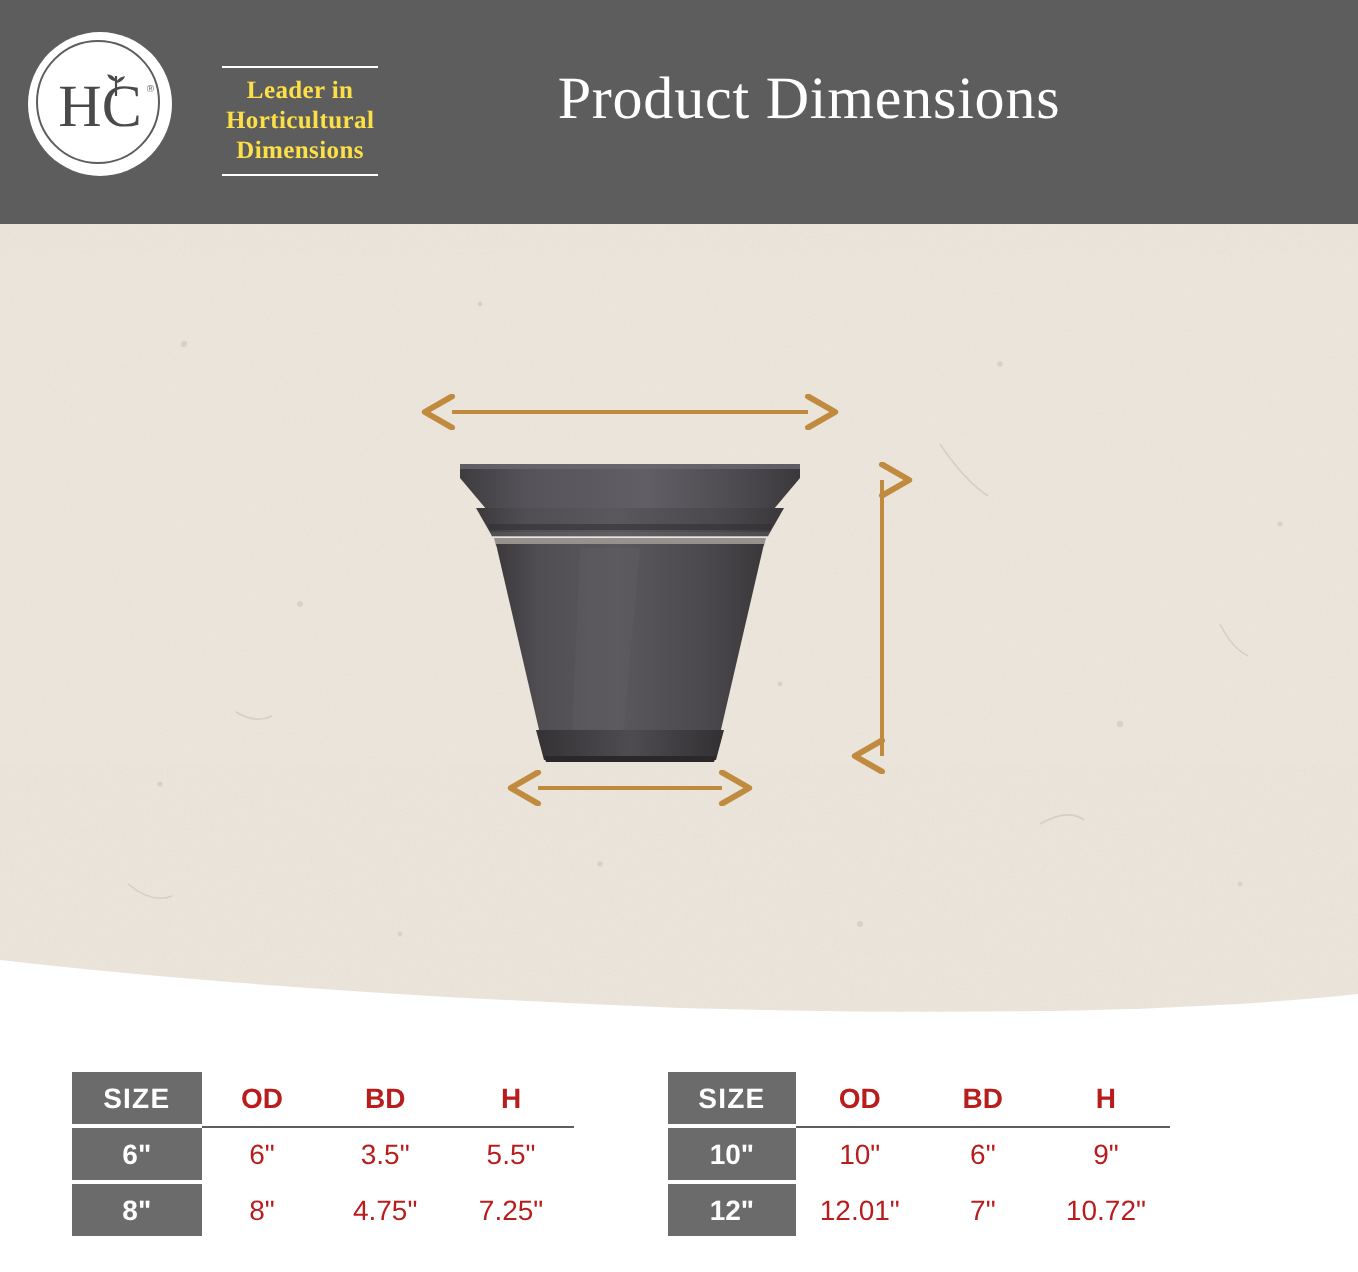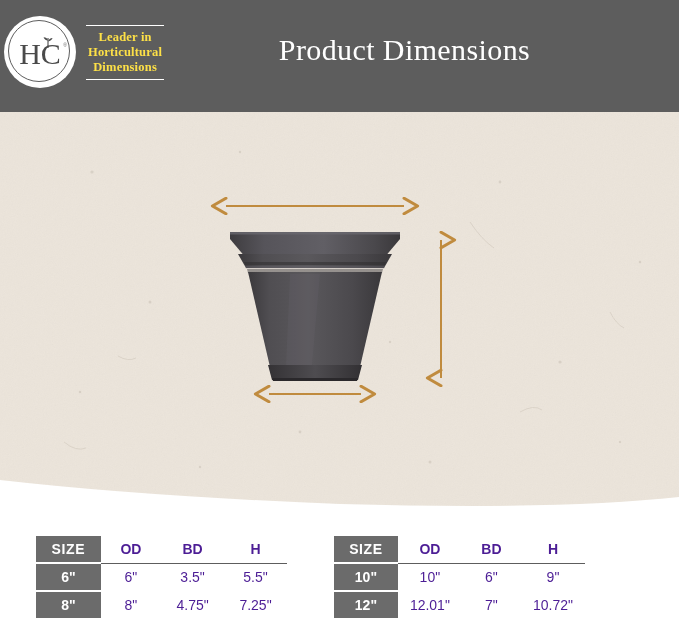--- a/index.html
+++ b/index.html
@@ -22,24 +22,24 @@
   .header {
     position: absolute;
     left: 0; top: 0;
     width: 679px;
     height: 112px;
     background: #5d5d5d;
     z-index: 5;
   }
   .brand {
     position: absolute;
-    left: 4px; top: 16px;
+    left: 14px; top: 16px;
     display: flex;
-    align-items: center;
-    gap: 10px;
+    align-items: flex-end;
+    gap: 25px;
   }
   .logo-circle {
     position: relative;
     width: 72px; height: 72px;
     border-radius: 50%;
     background: #ffffff;
     display: flex;
     align-items: center;
     justify-content: center;
   }
@@ -139,21 +139,21 @@
   .table-right { margin-left: 47px; }
 
   table.dims {
     border-collapse: collapse;
     font-family: "Liberation Sans", sans-serif;
   }
   table.dims th, table.dims td {
     font-size: 14px;
     font-weight: bold;
     text-align: center;
-    color: #4c1d95;
+    color: #b91c1c;
     height: 26px;
     padding: 0;
   }
   table.dims th.size-head, table.dims td.size-cell {
     background: #6b6b6b;
     color: #ffffff;
     width: 74px;
   }
   table.dims th.size-head { letter-spacing: 0.6px; }
   table.dims th.data-head {

